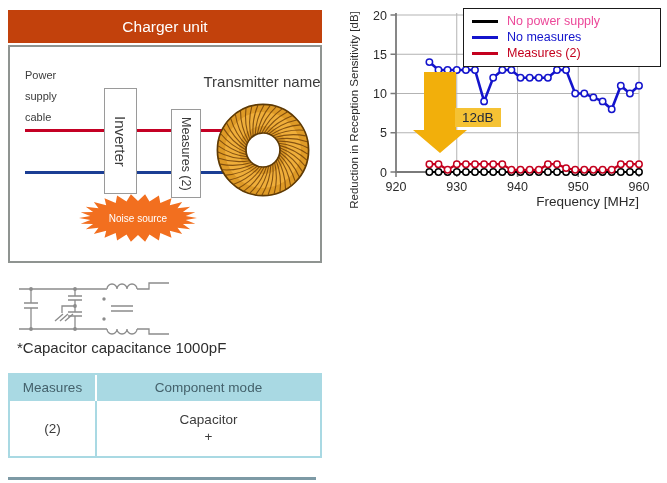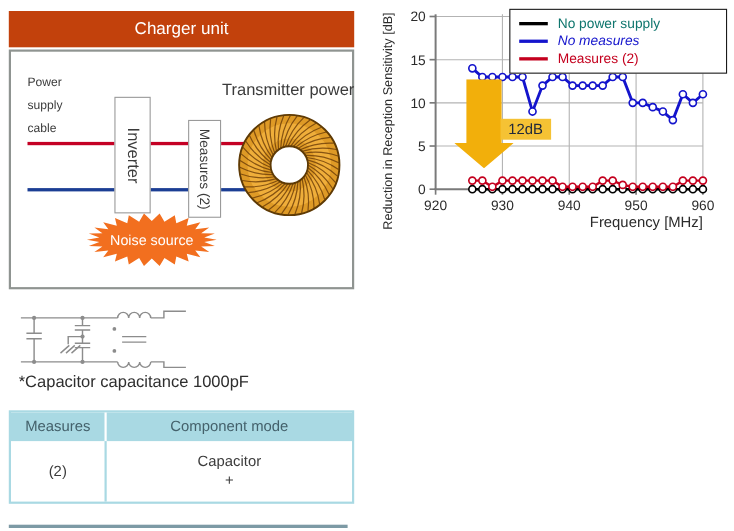--- a/index.html
+++ b/index.html
@@ -15,21 +15,21 @@
   .red-line{left:25px;top:129px;width:200px;background:#c40024;}
   .blue-line{left:25px;top:171px;width:208px;background:#1b3e94;}
   .vbox{background:#fff;border:1.5px solid #9a9a9a;box-sizing:border-box;
     display:flex;align-items:center;justify-content:center;}
   .vtext{writing-mode:vertical-rl;text-orientation:mixed;white-space:nowrap;color:#3b3b3b;}
   .inverter-box{left:104px;top:88px;width:33px;height:106px;font-size:15px;}
   .measures-box{left:171px;top:109px;width:30px;height:89px;font-size:12.5px;}
   .coil-label{left:182px;top:73px;width:160px;text-align:center;font-size:15px;}
   .burst-wrap{left:77px;top:193px;width:122px;height:50px;}
   .burst-label{left:0;top:0;width:122px;height:50px;display:flex;align-items:center;justify-content:center;
-    color:#fff;font-size:13px;}
+    color:#fff;font-size:10px;}
   
   .schematic{left:15px;top:281px;}
   .cap-note{left:17px;top:339px;font-size:15px;color:#2e2e2e;}
   
   .tbl{left:8px;top:373px;width:314px;border:2px solid #a9d9e3;box-sizing:border-box;background:#fff;}
   .tbl-head{display:flex;background:#a9d9e3;color:#44616b;font-size:13.5px;justify-content:space-between;}
   .tbl-head .th{padding:5px 0 6px;text-align:center;}
   .th-measures{width:85px;}
   .th-component{flex:1;border-left:2px solid #fff;}
   .tbl-row{display:flex;color:#3b3b3b;font-size:13.5px;}
@@ -70,21 +70,21 @@
   <div class="abs hline red-line"></div>
   <div class="abs hline blue-line"></div>
 
   <div class="abs vbox inverter-box">
     <span class="vtext">Inverter</span>
   </div>
   <div class="abs vbox measures-box">
     <span class="vtext">Measures (2)</span>
   </div>
 
-  <div class="abs coil-label">Transmitter power</div>
+  <div class="abs coil-label">Transmitter name</div>
 
   <svg class="abs" style="left:214px;top:101px" width="98" height="98" viewBox="0 0 98 98">
     <path d="M49 3 a46 46 0 1 0 0 92 a46 46 0 1 0 0 -92 M49 32 a17 17 0 1 1 0 34 a17 17 0 1 1 0 -34" fill="#de9a26" fill-rule="evenodd"></path>
     <circle cx="49" cy="49" r="31" fill="none" stroke="#efae3a" stroke-width="14"></circle>
     <g id="windings">
         <path d="M66.0 49.0 Q 80.0 56.9 88.5 70.6" stroke="#6b3c08" stroke-width="1.1" fill="none" opacity="0.8"></path>
         <path d="M65.8 51.3 Q 78.6 61.1 85.2 75.8" stroke="#6b3c08" stroke-width="1.1" fill="none" opacity="0.8"></path>
         <path d="M65.4 53.6 Q 76.7 65.0 81.2 80.4" stroke="#6b3c08" stroke-width="1.1" fill="none" opacity="0.8"></path>
         <path d="M64.6 55.8 Q 74.3 68.6 76.6 84.5" stroke="#6b3c08" stroke-width="1.1" fill="none" opacity="0.8"></path>
         <path d="M63.5 57.8 Q 71.4 71.9 71.5 88.0" stroke="#6b3c08" stroke-width="1.1" fill="none" opacity="0.8"></path>
@@ -295,25 +295,25 @@
     <div class="xlab">Frequency [MHz]</div>
 
     <svg class="arrow12" width="54" height="81" viewBox="0 0 54 81">
       <path d="M11 0 H43 V58 H54 L27 81 L0 58 H11 Z" fill="#f2af0b"></path>
     </svg>
     <div class="badge12">12dB</div>
 
     <div class="legend">
       <div class="leg-row">
         <span class="leg-line" style="background: rgb(0, 0, 0);"></span>
-        <span class="leg-label" style="color: #0f766e;">No power supply</span>
+        <span class="leg-label" style="color: #ec4899;">No power supply</span>
       </div>
       <div class="leg-row">
         <span class="leg-line" style="background: rgb(20, 20, 204);"></span>
-        <span class="leg-label" style="color: rgb(20, 20, 204); font-style: italic;">No measures</span>
+        <span class="leg-label" style="color: rgb(20, 20, 204);">No measures</span>
       </div>
       <div class="leg-row">
         <span class="leg-line" style="background: rgb(196, 0, 30);"></span>
         <span class="leg-label" style="color: rgb(196, 0, 30);">Measures (2)</span>
       </div>
     </div>
   </div>
 
 </div>
 

